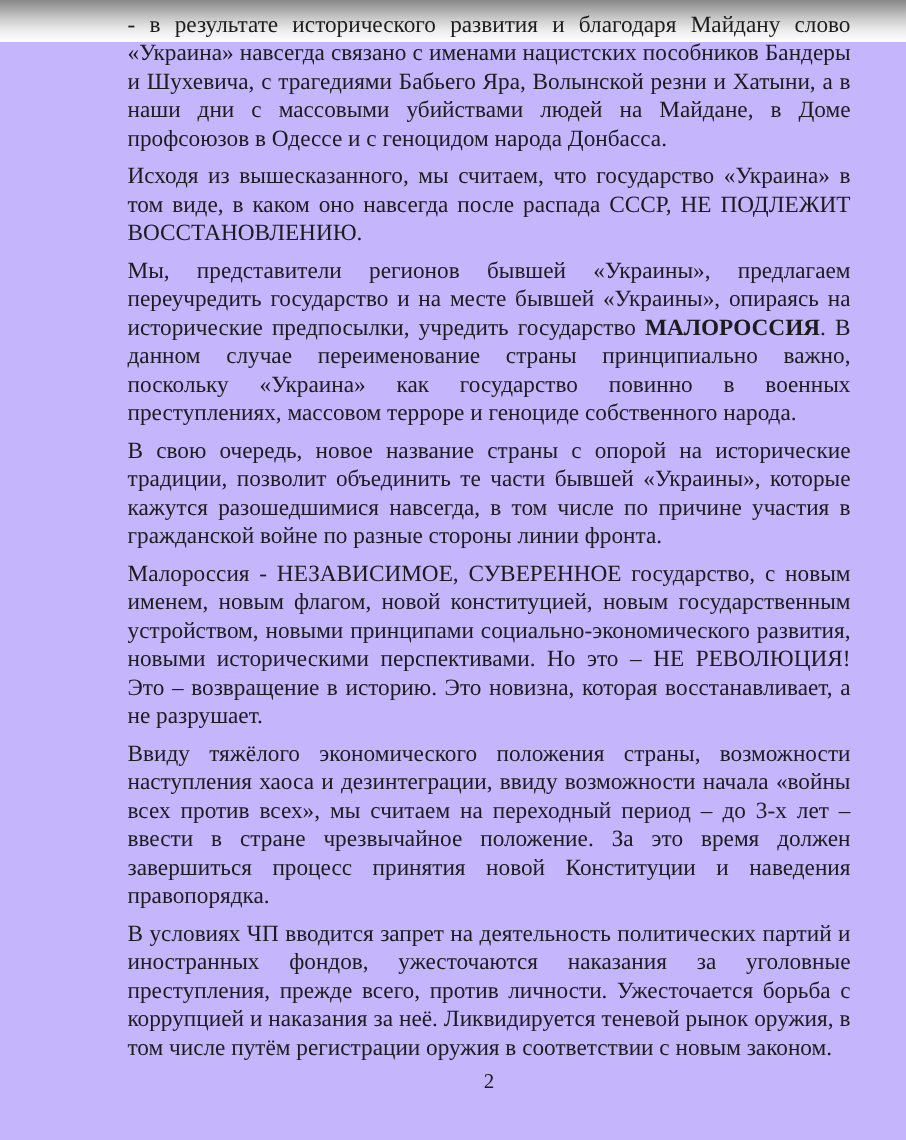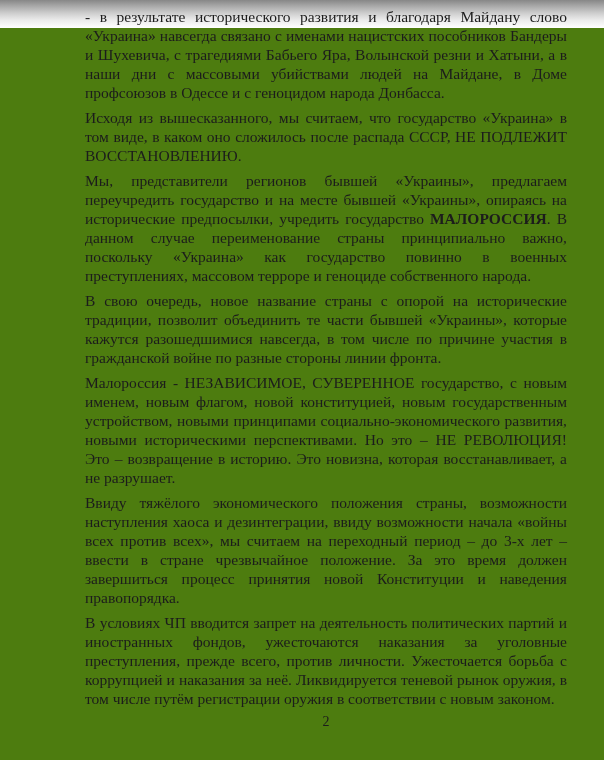--- a/index.html
+++ b/index.html
@@ -10,21 +10,21 @@
     width: 604px;
     height: 760px;
     background: #ffffff;
     position: relative;
     overflow: hidden;
     font-family: "Liberation Serif", serif;
   }
   .page {
     position: absolute;
     inset: 0;
-    background: #4d7c0f;
+    background: #c4b5fd;
   }
   .top-shadow {
     position: absolute;
     top: 0;
     left: 0;
     width: 604px;
     height: 28px;
     background: linear-gradient(to bottom,
       #878787 0%,
       #a9a9a9 22%,
@@ -60,21 +60,21 @@
   }
 </style>
 </head>
 <body>
 
 <div class="page">
   <div class="top-shadow"></div>
   <div class="content">
 
     <p class="para"><span>- в результате исторического развития и благодаря Майдану слово «Украина» навсегда связано с именами нацистских пособников Бандеры и Шухевича, с трагедиями Бабьего Яра, Волынской резни и Хатыни, а в наши дни с массовыми убийствами людей на Майдане, в Доме профсоюзов в Одессе и с геноцидом народа Донбасса.</span></p>
-      <p class="para"><span>Исходя из вышесказанного, мы считаем, что государство «Украина» в том виде, в каком оно сложилось после распада СССР, НЕ ПОДЛЕЖИТ ВОССТАНОВЛЕНИЮ.</span></p>
+      <p class="para"><span>Исходя из вышесказанного, мы считаем, что государство «Украина» в том виде, в каком оно навсегда после распада СССР, НЕ ПОДЛЕЖИТ ВОССТАНОВЛЕНИЮ.</span></p>
       <p class="para"><span>Мы, представители регионов бывшей «Украины», предлагаем переучредить государство и на месте бывшей «Украины», опираясь на исторические предпосылки, учредить государство </span><span class="bold">МАЛОРОССИЯ</span><span>. В данном случае переименование страны принципиально важно, поскольку «Украина» как государство повинно в военных преступлениях, массовом терроре и геноциде собственного народа.</span></p>
       <p class="para"><span>В свою очередь, новое название страны с опорой на исторические традиции, позволит объединить те части бывшей «Украины», которые кажутся разошедшимися навсегда, в том числе по причине участия в гражданской войне по разные стороны линии фронта.</span></p>
       <p class="para"><span>Малороссия - НЕЗАВИСИМОЕ, СУВЕРЕННОЕ государство, с новым именем, новым флагом, новой конституцией, новым государственным устройством, новыми принципами социально-экономического развития, новыми историческими перспективами. Но это – НЕ РЕВОЛЮЦИЯ! Это – возвращение в историю. Это новизна, которая восстанавливает, а не разрушает.</span></p>
       <p class="para"><span>Ввиду тяжёлого экономического положения страны, возможности наступления хаоса и дезинтеграции, ввиду возможности начала «войны всех против всех», мы считаем на переходный период – до 3-х лет – ввести в стране чрезвычайное положение. За это время должен завершиться процесс принятия новой Конституции и наведения правопорядка.</span></p>
       <p class="para"><span>В условиях ЧП вводится запрет на деятельность политических партий и иностранных фондов, ужесточаются наказания за уголовные преступления, прежде всего, против личности. Ужесточается борьба с коррупцией и наказания за неё. Ликвидируется теневой рынок оружия, в том числе путём регистрации оружия в соответствии с новым законом.</span></p>
       <div class="page-number">2</div>
   </div>
 </div>
 
 </body></html>

